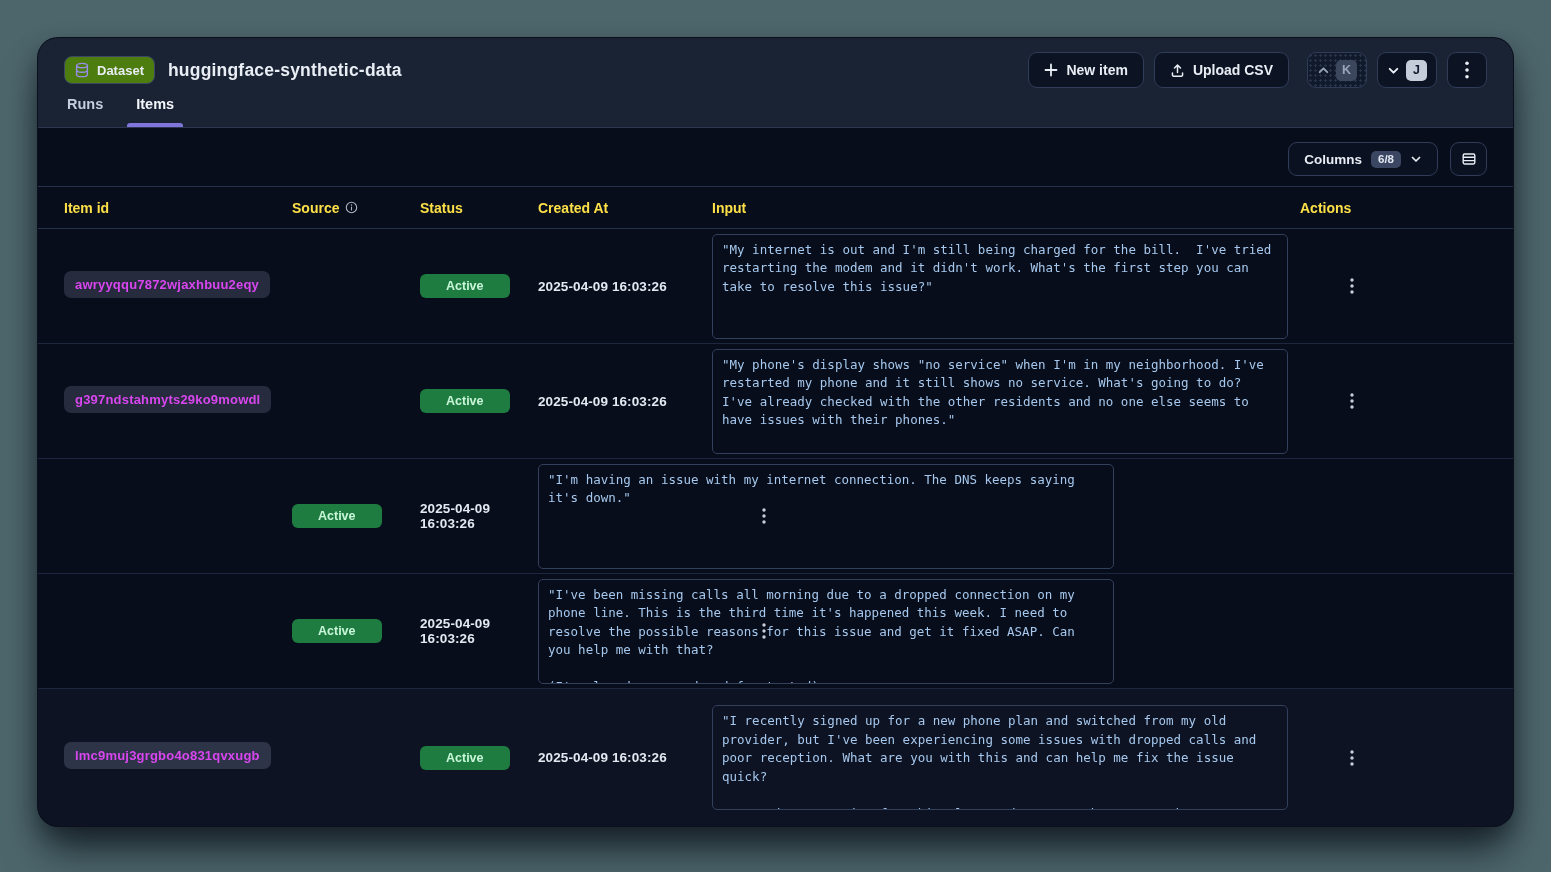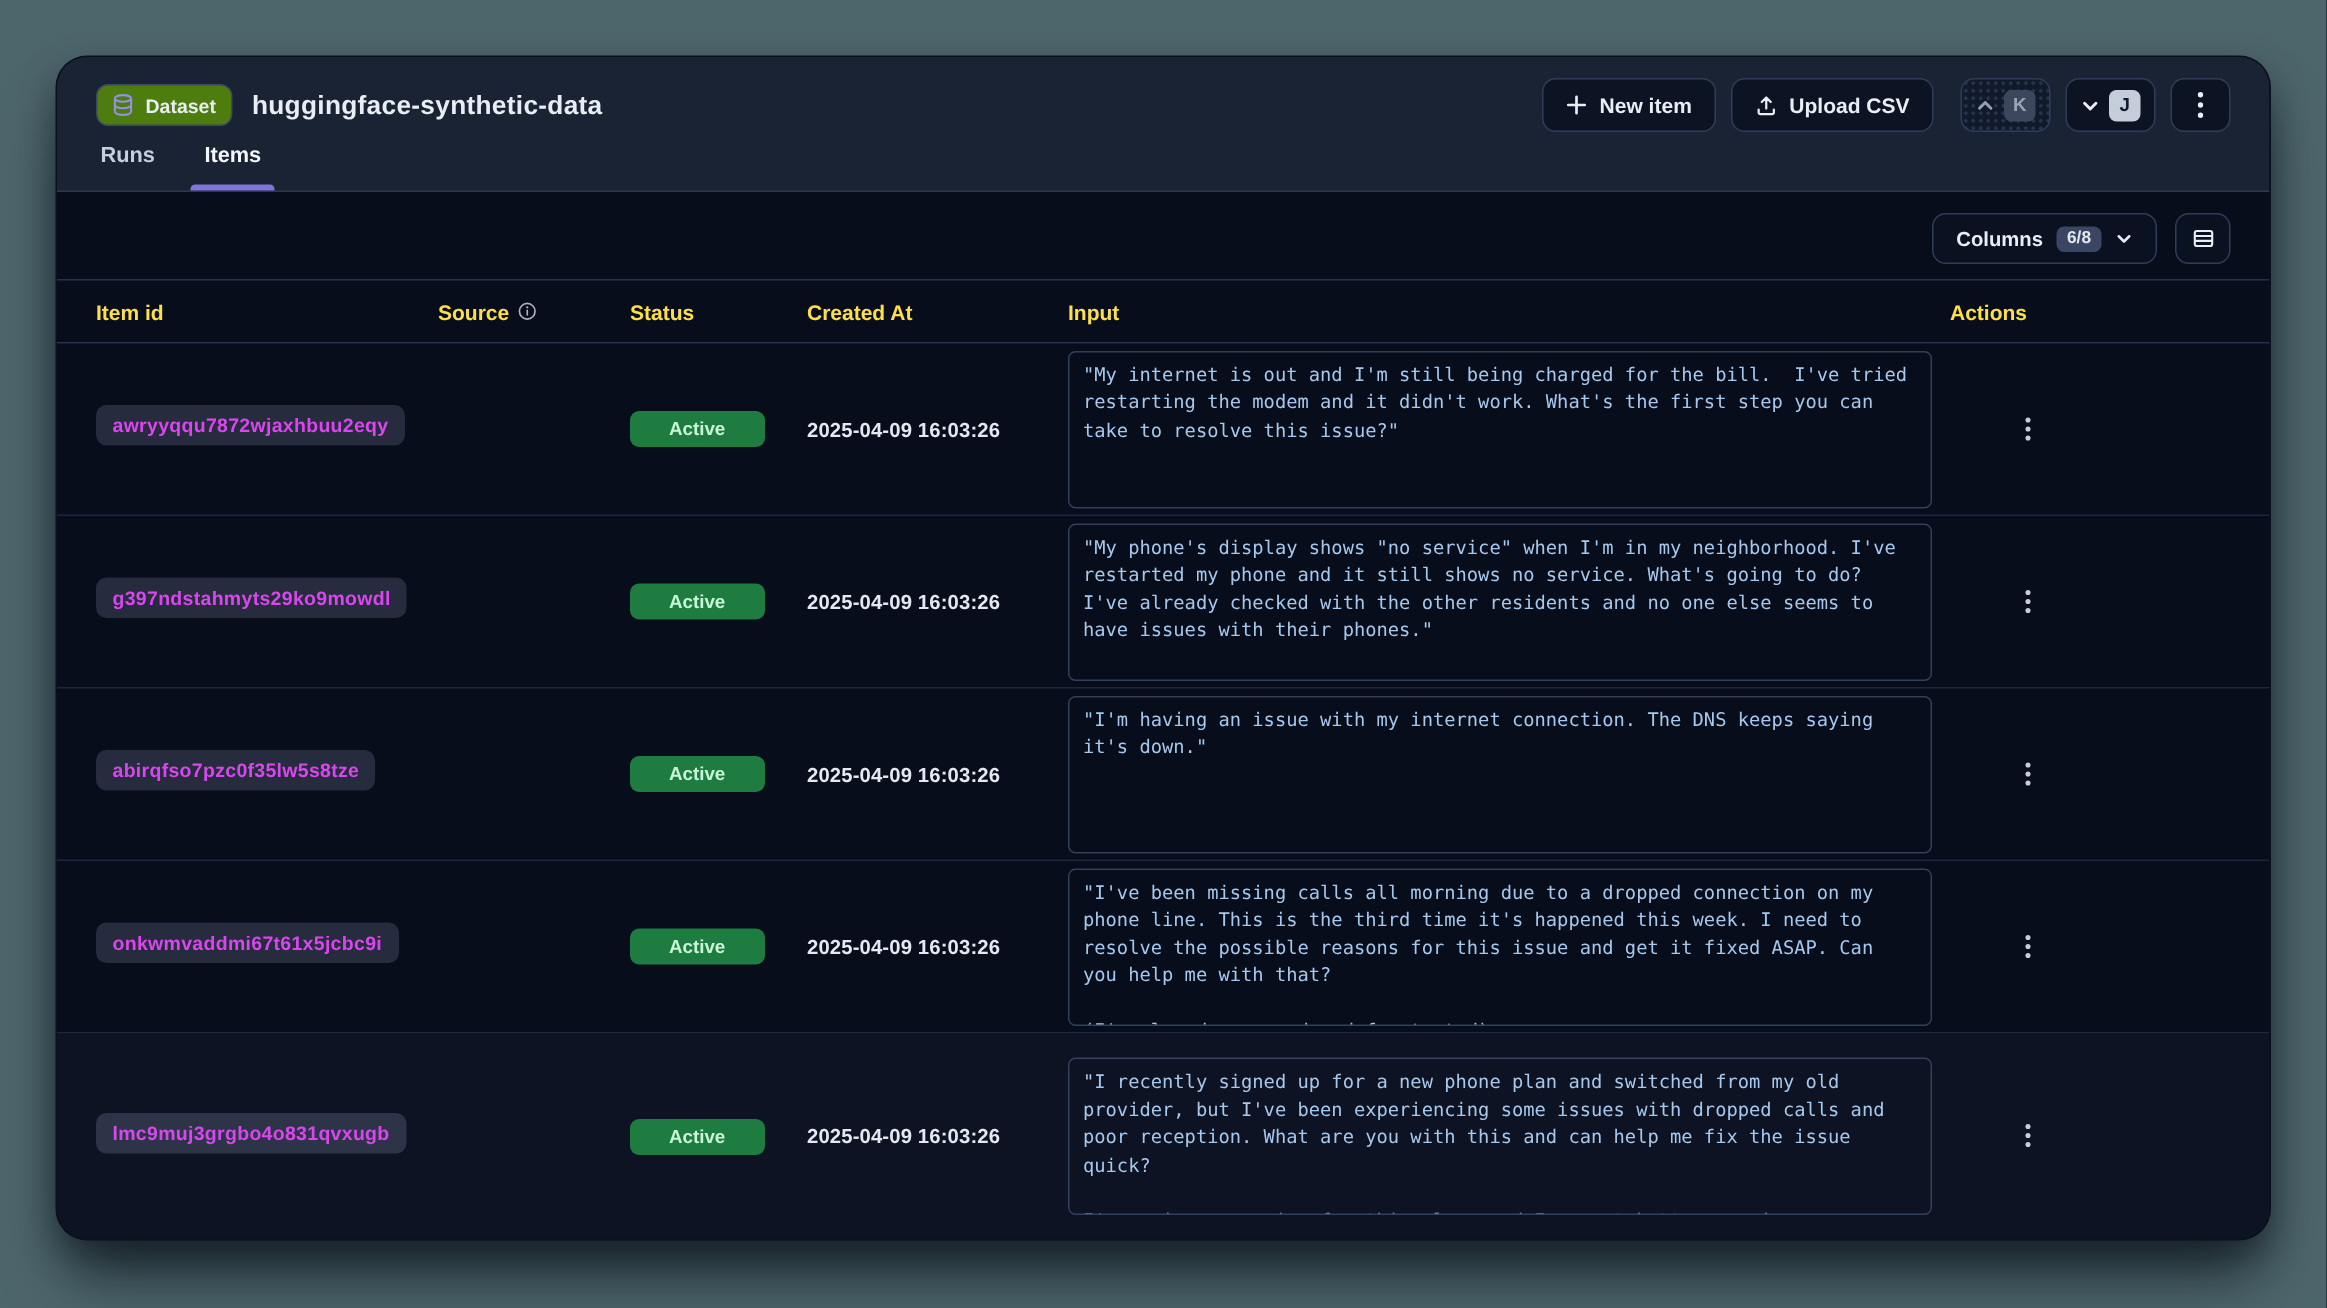--- a/index.html
+++ b/index.html
@@ -220,40 +220,38 @@
         <svg width="4" height="16" viewBox="0 0 4 16" fill="currentColor">
               <circle cx="2" cy="2" r="1.7"></circle>
               <circle cx="2" cy="8" r="1.7"></circle>
               <circle cx="2" cy="14" r="1.7"></circle>
             </svg>
       </span>
     </div>
   </div>
 
   <div class="grid-cols row">
-    <div><span class="id-pill">abirqfso7pzc0f35lw5s8tze</span></div>
     <div></div>
     <div><span class="status-pill">Active</span></div>
     <div class="created">2025-04-09 16:03:26</div>
     <div>
           <div class="input-box">"I'm having an issue with my internet connection. The DNS keeps saying it's down."</div>
         </div>
     <div>
       <span class="row-kebab">
         <svg width="4" height="16" viewBox="0 0 4 16" fill="currentColor">
               <circle cx="2" cy="2" r="1.7"></circle>
               <circle cx="2" cy="8" r="1.7"></circle>
               <circle cx="2" cy="14" r="1.7"></circle>
             </svg>
       </span>
     </div>
   </div>
 
   <div class="grid-cols row">
-    <div><span class="id-pill">onkwmvaddmi67t61x5jcbc9i</span></div>
     <div></div>
     <div><span class="status-pill">Active</span></div>
     <div class="created">2025-04-09 16:03:26</div>
     <div>
           <div class="input-box">"I've been missing calls all morning due to a dropped connection on my phone line. This is the third time it's happened this week. I need to resolve the possible reasons for this issue and get it fixed ASAP. Can you help me with that?
 
 (I'm already annoyed and frustrated)</div>
         </div>
     <div>
       <span class="row-kebab">

